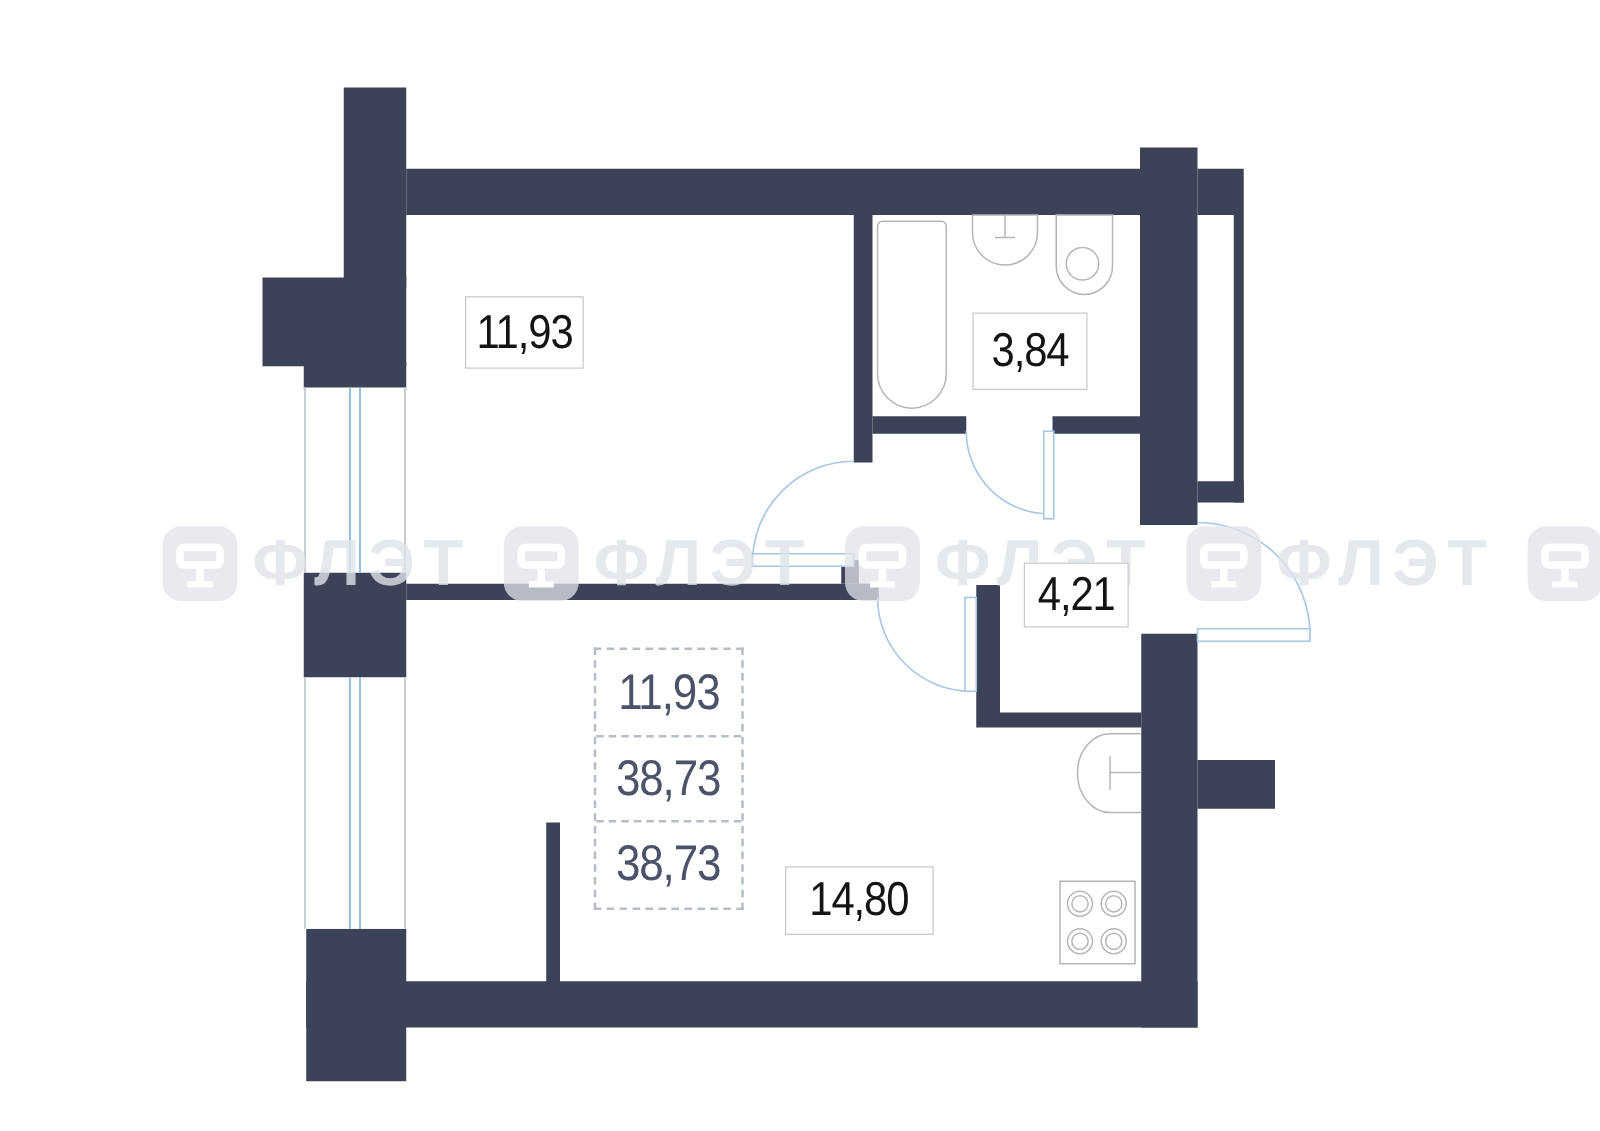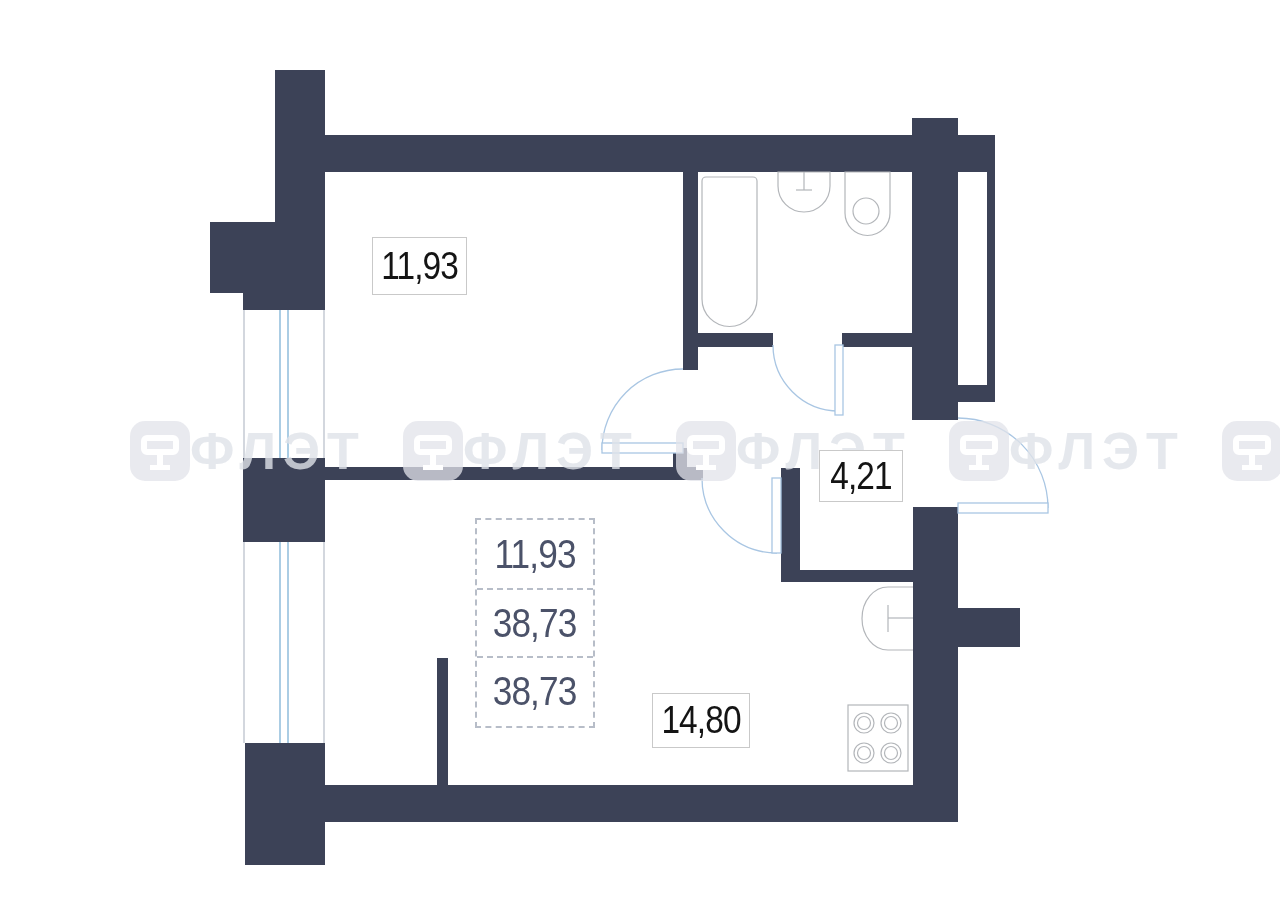--- a/index.html
+++ b/index.html
@@ -3,21 +3,21 @@
 <meta charset="utf-8">
 <style>
   html,body{margin:0;padding:0;background:#fff;}
   #stage{
     position:relative;width:1280px;height:905px;overflow:hidden;background:#ffffff;
     font-family:"Liberation Sans", sans-serif;
   }
   #plan-svg{position:absolute;left:0;top:0;z-index:1;}
   
   .wm{
-    position:absolute;top:421px;z-index:2;display:flex;align-items:center;
+    position:absolute;top:421px;z-index:2;display:flex;align-items:center;gap:12px;
     pointer-events:none;
   }
   .wm-icon{
     width:60px;height:60px;border-radius:15px;background:rgba(225,227,234,0.75);
     position:relative;flex:0 0 auto;
   }
   .wm-icon .scr{
     position:absolute;left:11px;top:14px;width:38px;height:20px;border:6px solid #ffffff;
     border-radius:6px;box-sizing:border-box;
   }
@@ -191,24 +191,27 @@
         <div class="scr"></div>
         <div class="stem"></div>
         <div class="foot"></div>
       </div>
 
   </div>
 
   <div class="area-label" style="left:372px;top:237px;width:95px;height:58px">
     <span>11,93</span>
   </div>
+  <div class="area-label" style="left:778px;top:250px;width:92px;height:62px">
+    <span>3,84</span>
+  </div>
   <div class="area-label" style="left:819px;top:450px;width:84px;height:52px">
     <span>4,21</span>
   </div>
-  <div class="area-label" style="left:652px;top:693px;width:98px;height:55px">
+  <div class="area-label" style="left:628px;top:693px;width:119px;height:55px">
     <span>14,80</span>
   </div>
 
   <div id="summary">
     <div class="sum-row">
       <span>11,93</span>
     </div>
     <div class="sum-row">
       <span>38,73</span>
     </div>

